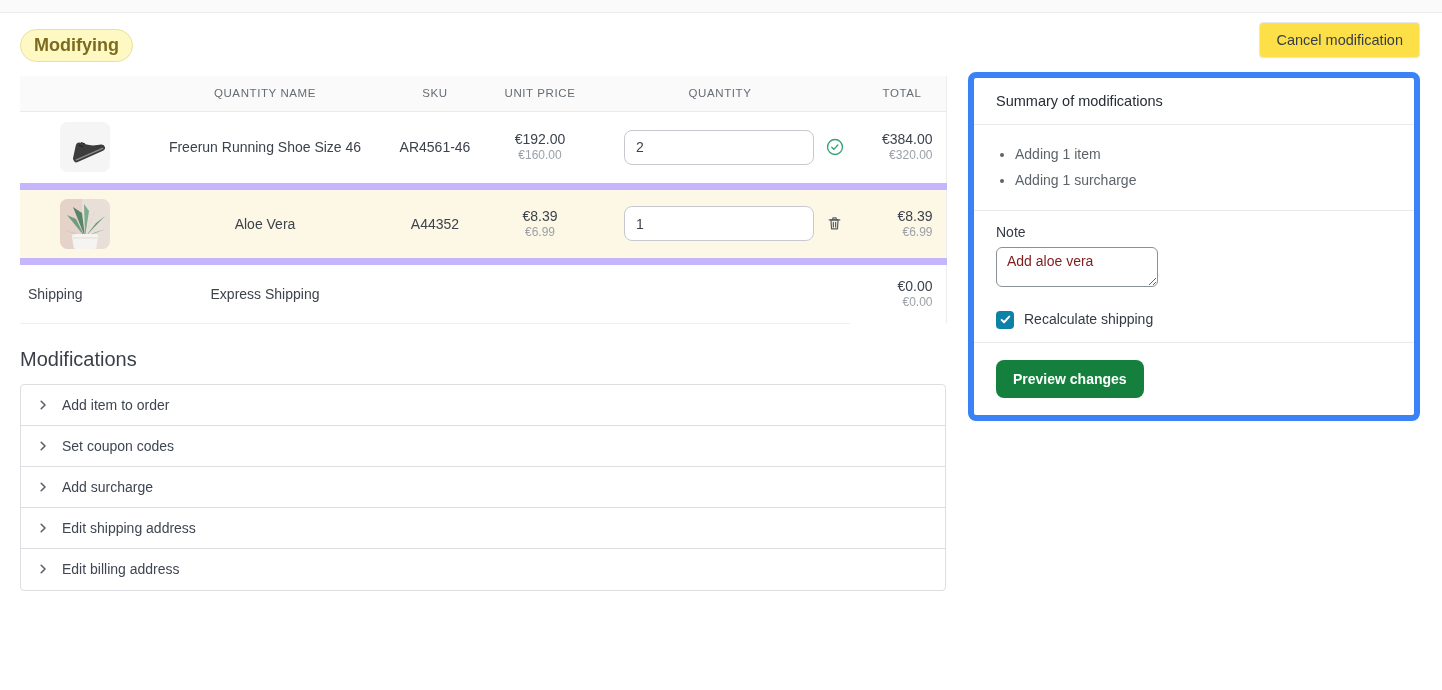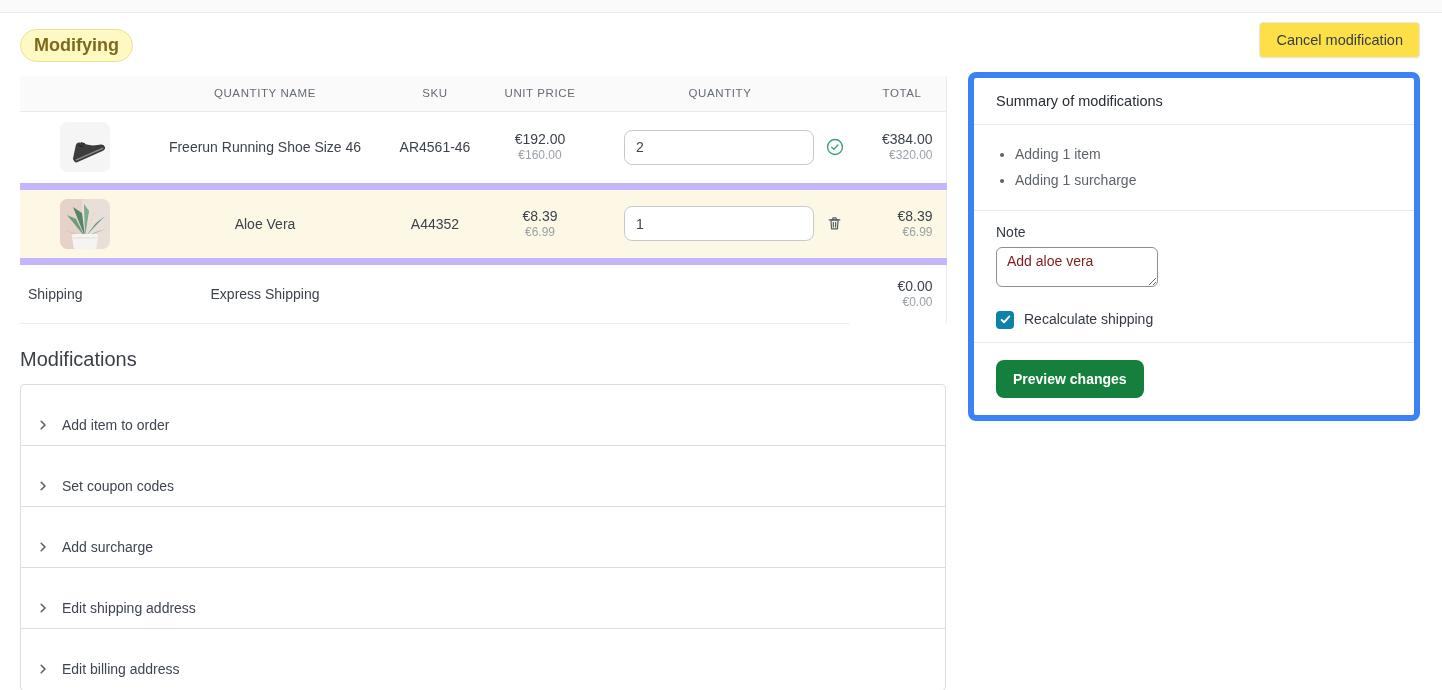--- a/index.html
+++ b/index.html
@@ -65,21 +65,21 @@
   .icon-btn { background: none; border: none; padding: 0; cursor: pointer; display: inline-flex; color: #565c66; }
   .status-ok { display: inline-flex; color: #35a272; }
   .label-cell { font-size: 14px; color: #3d434c; padding-left: 8px; }
   .label-flex { display: flex; align-items: center; gap: 13px; padding-left: 8px; font-size: 14px; color: #3d434c; }
 
   
   .mods-title { margin: 24px 0 0 20px; font-size: 20px; font-weight: 400; color: #3a3f47; }
   .accordion { width: 926px; margin: 13px 0 0 20px; border: 1px solid #dcdee1; border-radius: 4px; background: #fff; }
   .acc-item {
     display: flex; align-items: center; gap: 13px;
-    height: 41px; padding-left: 16px; border-bottom: 1px solid #dcdee1; cursor: pointer; margin-top: 20px;
+    height: 41px; padding-left: 16px; border-bottom: 1px solid #dcdee1; cursor: pointer;
   }
   .acc-item:last-child { border-bottom: none; }
   .acc-label { font-size: 14px; color: #3f4651; }
   .chev { display: inline-flex; color: #5a616b; }
 
   
   .card {
     position: absolute; top: 72px; right: 22px; width: 452px;
     background: #fff; border: 6px solid #3b82f6; border-radius: 8px;
   }

